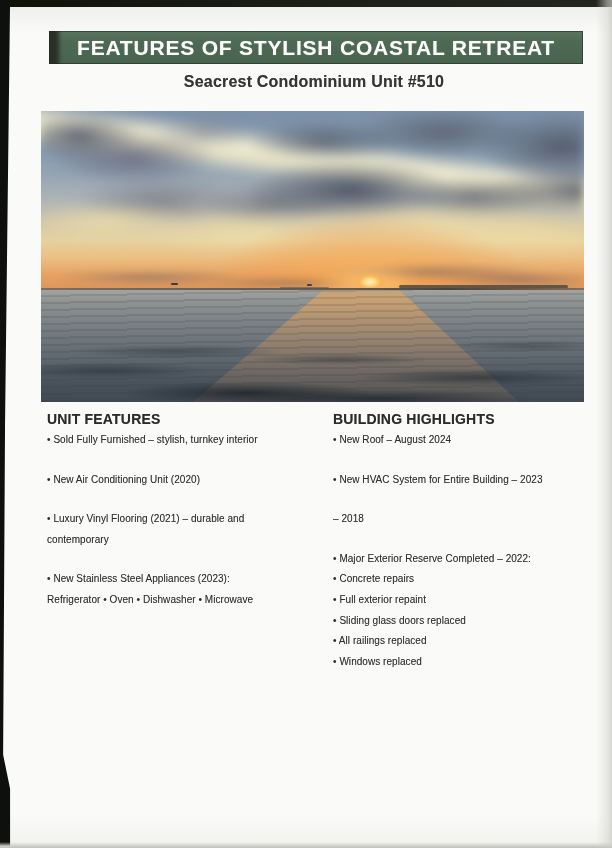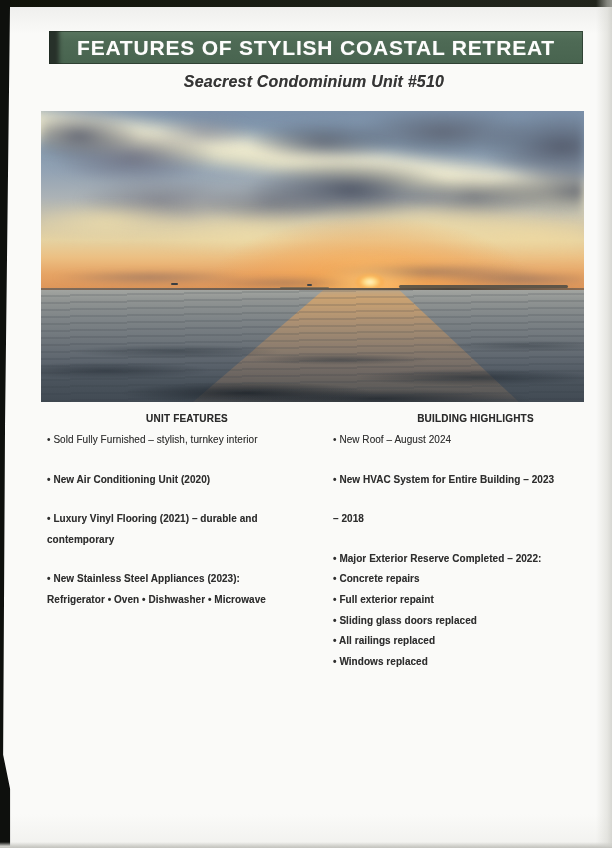--- a/index.html
+++ b/index.html
@@ -38,21 +38,20 @@
     text-align:center;line-height:33px;
     color:#fdfdfc;font-weight:bold;font-size:21px;letter-spacing:.8px;
     text-shadow:0 0 1px rgba(255,255,255,.35);
     white-space:nowrap;
   }
   .subtitle{
     position:absolute;left:18px;top:73px;width:592px;height:22px;
     text-align:center;font-size:16px;font-weight:bold;color:#353535;
     letter-spacing:.2px;text-shadow:0 0 .5px rgba(53,53,53,.5);
     white-space:nowrap;
-    font-style:italic;
   }
 
   
   .photo{position:absolute;left:41px;top:111px;width:543px;height:291px;overflow:hidden;background:#8b97a5;}
   .photo > div{position:absolute;}
   .sky{left:0;top:0;width:100%;height:179px;
     background:linear-gradient(180deg,#7c91aa 0%,#8298ae 18%,#93a3b4 34%,#abb2b6 48%,#cfc6ab 62%,#e5d2a2 72%,#ecbf82 82%,#e6a465 91%,#dd9458 100%);}
   .contrail-band{left:-50px;top:28px;width:680px;height:48px;transform:rotate(7.5deg);filter:blur(6px);
     background:linear-gradient(180deg,rgba(246,240,210,0) 0%,rgba(250,244,213,.95) 38%,rgba(240,233,198,.85) 68%,rgba(246,240,210,0) 100%);}
   .clouds-dark{left:0;top:0;width:100%;height:179px;filter:blur(5px);background:
@@ -102,23 +101,23 @@
   .land-strip{left:66%;top:174px;width:31%;height:3px;border-radius:2px;background:#4a4a44;opacity:.85;}
   .land-strip2{left:44%;top:176px;width:9%;height:2px;border-radius:2px;background:#585850;opacity:.6;}
   .boat1{left:24%;top:172px;width:7px;height:2px;background:#3a3e42;border-radius:1px;}
   .boat2{left:49%;top:173px;width:5px;height:2px;background:#3f4347;border-radius:1px;}
 
   
   .columns{position:absolute;left:0;top:408px;width:612px;color:var(--text);}
   .col{position:absolute;top:0;}
   .col-left{left:47px;width:280px;}
   .col-right{left:333px;width:285px;}
-  .col h3{font-size:10px;font-weight:bold;line-height:22px;letter-spacing:.2px;color:#2b2b2b;
-    text-shadow:0 0 .5px rgba(43,43,43,.45);white-space:nowrap;text-align:center;}
-  .group + .group{margin-top:19px;font-weight:bold;}
+  .col h3{font-size:14px;font-weight:bold;line-height:22px;letter-spacing:.2px;color:#2b2b2b;
+    text-shadow:0 0 .5px rgba(43,43,43,.45);white-space:nowrap;}
+  .group + .group{margin-top:19px;}
   .line{font-size:10px;line-height:20.6px;white-space:nowrap;letter-spacing:.05px;
     text-shadow:0 0 .5px rgba(46,46,46,.35);}
 </style>
 </head>
 <body>
 
 <div class="paper">
 
   <div class="banner">
     <span>FEATURES OF STYLISH COASTAL RETREAT</span>

